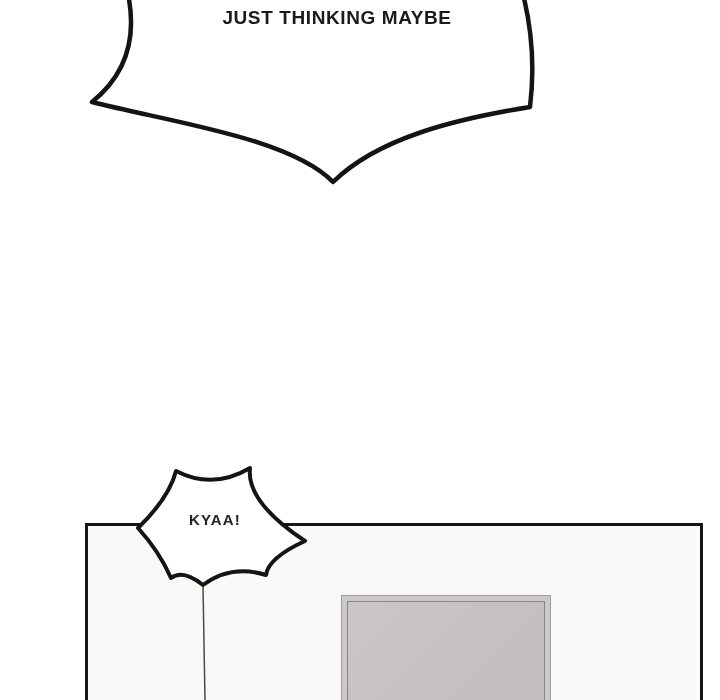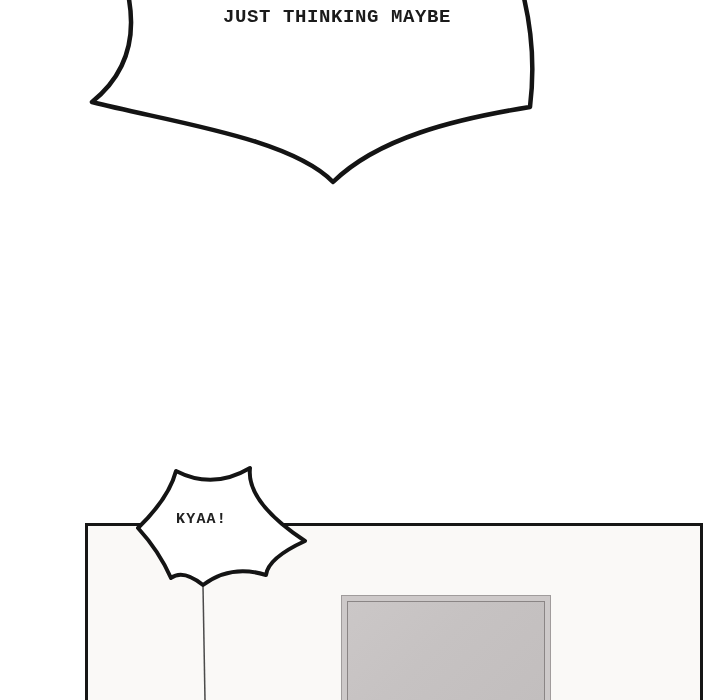--- a/index.html
+++ b/index.html
@@ -2,21 +2,21 @@
 <html><head>
 <meta charset="utf-8">
 <style>
   html, body { margin: 0; padding: 0; background: #ffffff; }
   .stage {
     position: relative;
     width: 720px;
     height: 700px;
     background: #ffffff;
     overflow: hidden;
-    font-family: Liberation Mono, monospace;
+    font-family: Liberation Sans, sans-serif;
   }
 
   
   .panel {
     position: absolute;
     left: 85px;
     top: 523px;
     width: 612px;   
     height: 200px;  
     background: #faf9f7;
@@ -64,23 +64,24 @@
     font-weight: 700;
     line-height: 27px;
     letter-spacing: 0.6px;
     color: #1b1b1b;
     white-space: nowrap;
   }
 
   
   .kyaa-text {
     position: absolute;
-    left: 176px;
+    left: 160px;
     top: 511px;
     width: 110px;
+    text-align: center;
     font-size: 15px;
     font-weight: 700;
     letter-spacing: 1.2px;
     color: #222222;
     white-space: nowrap;
   }
 </style>
 </head>
 <body>
 

